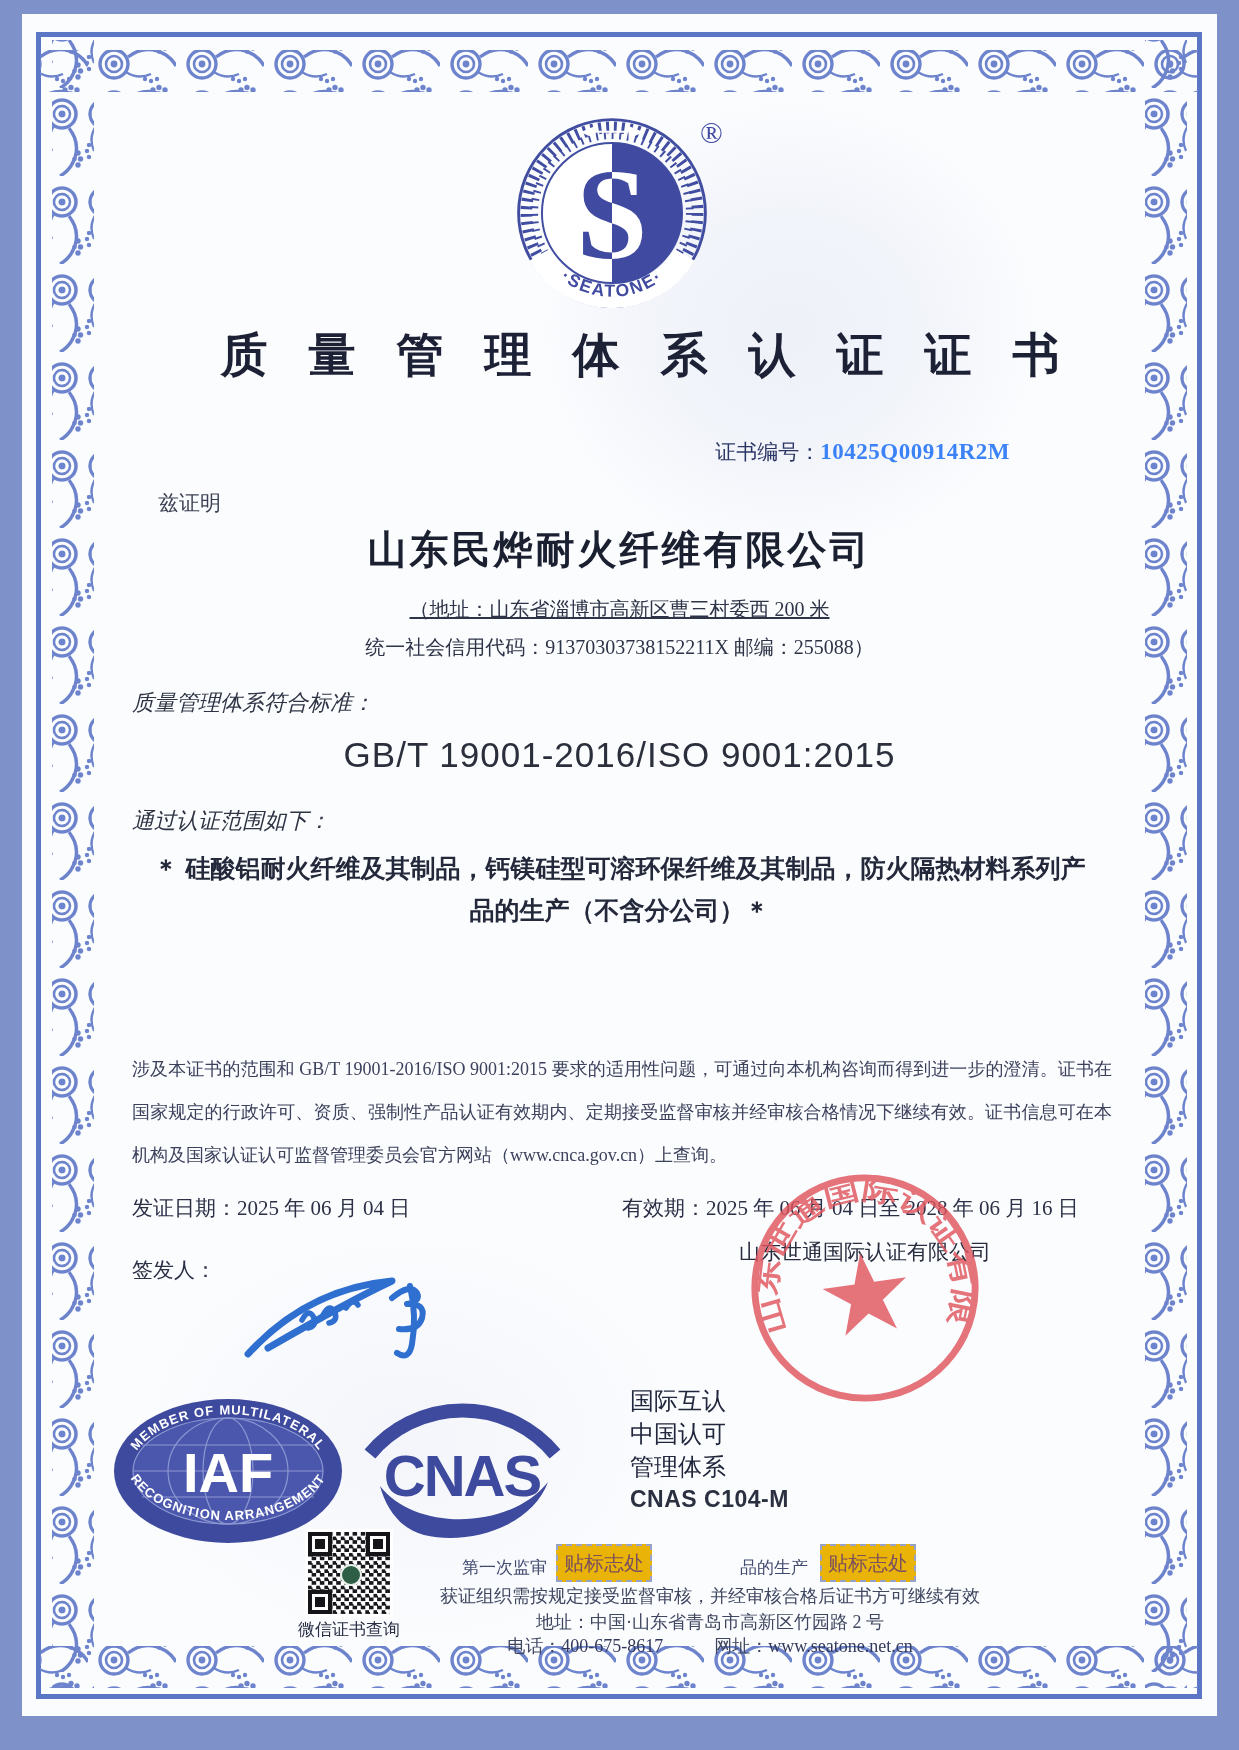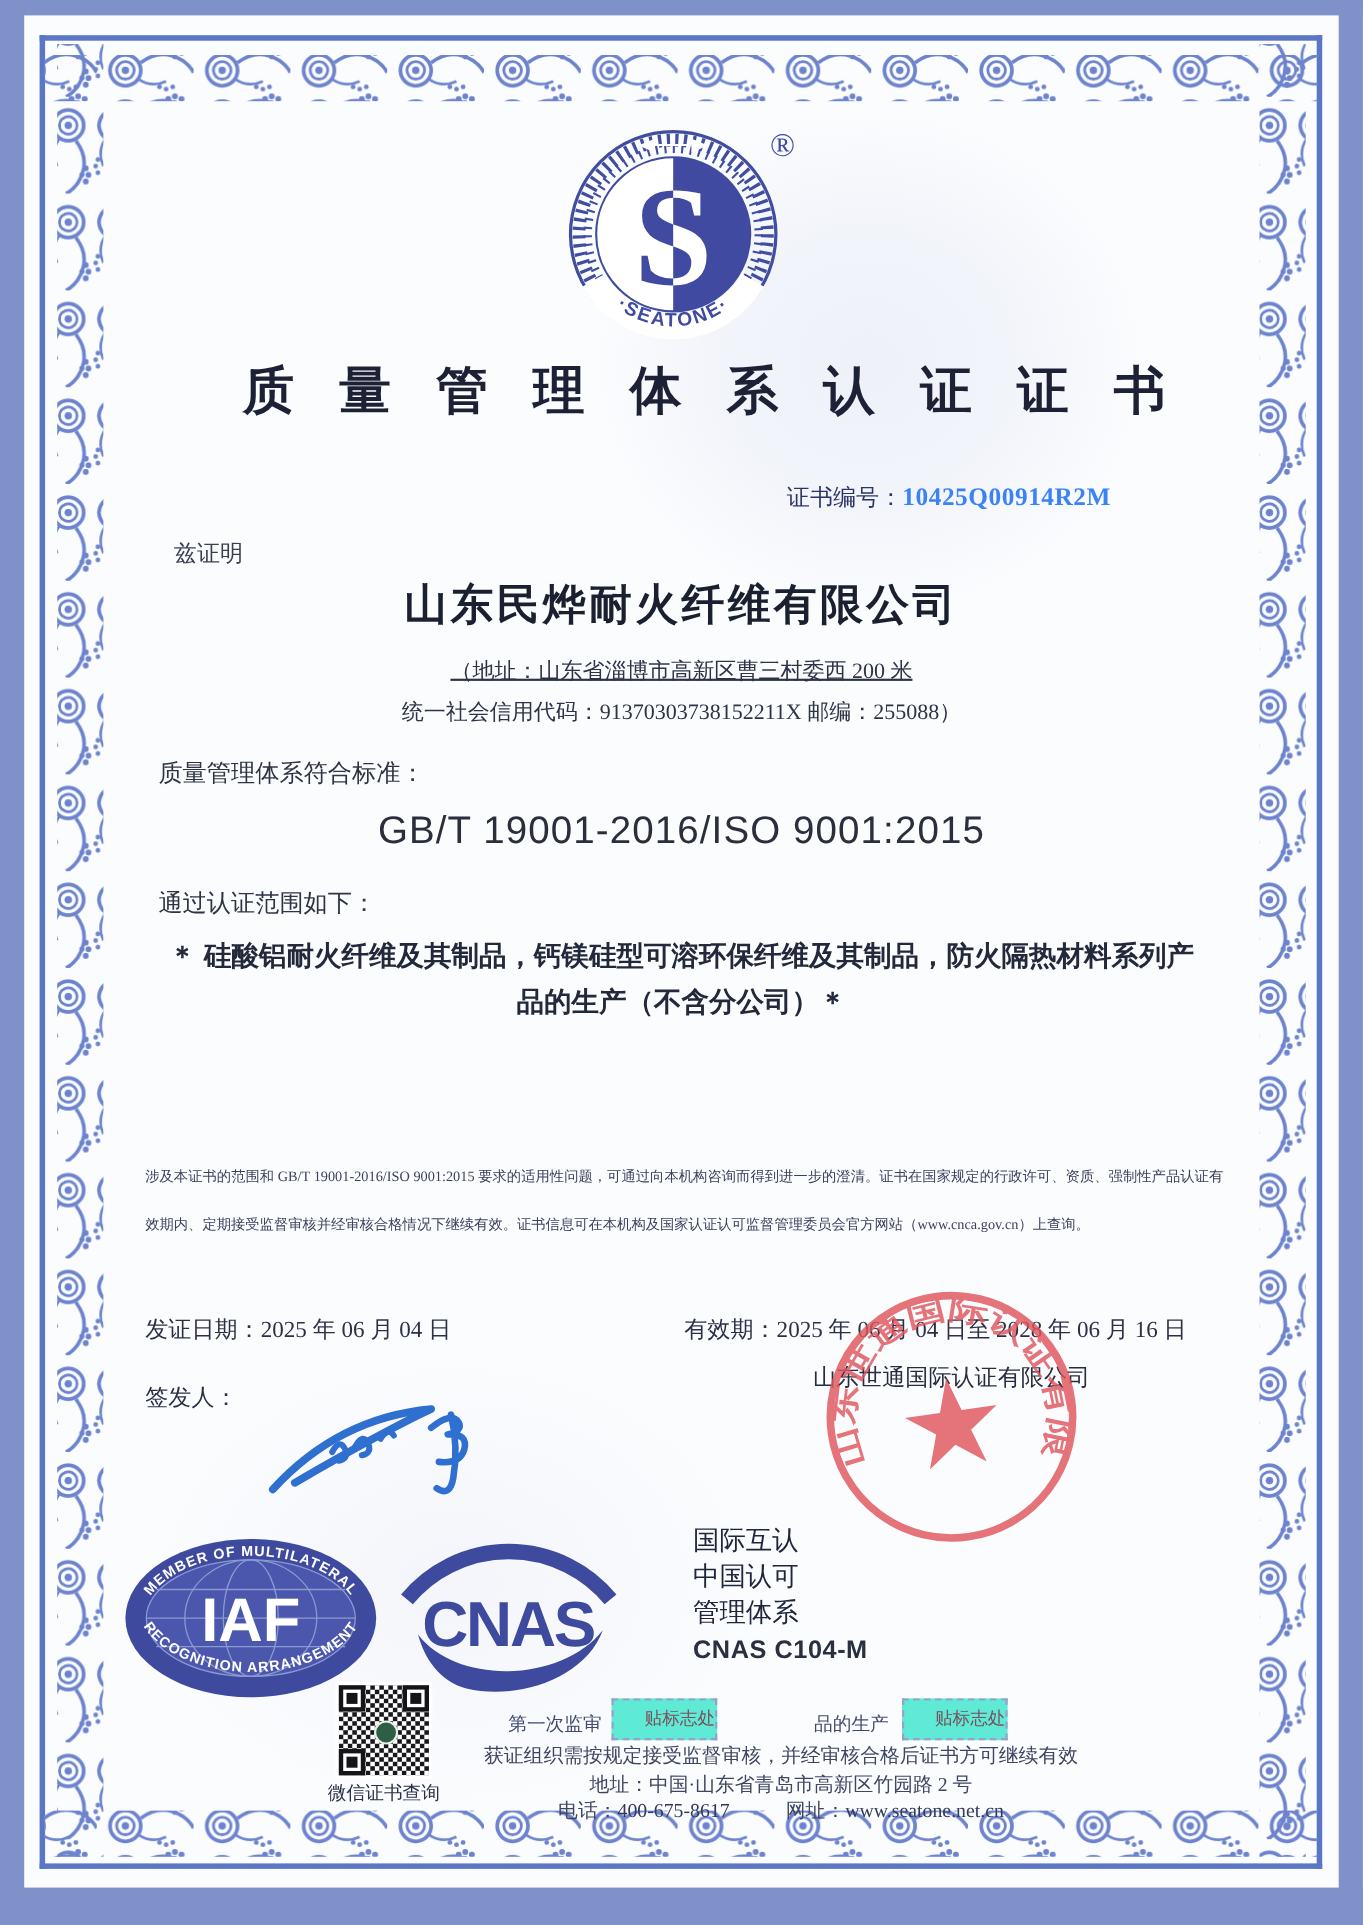--- a/index.html
+++ b/index.html
@@ -17,26 +17,26 @@
   .wm2{left:130px;top:1230px;width:560px;height:420px;border-radius:50%;
        background:radial-gradient(closest-side,#eef1f8 0%,rgba(255,255,255,0) 100%);opacity:.6;}
   
   .title{top:324px;font-size:47px;font-weight:700;letter-spacing:41px;padding-left:41px;color:#1d2136;}
   .certno{top:438px;left:0;width:1010px;text-align:right;font-size:21px;color:#2c3666;}
   .certno b{font-size:23px;color:#3b82f6;letter-spacing:.5px;}
   .attest{left:158px;top:489px;font-size:21px;color:#3a3f52;}
   .company{top:523px;font-size:39px;font-weight:700;letter-spacing:3px;color:#1b2030;}
   .addr1{top:596px;font-size:20px;color:#2e3447;text-decoration:underline;}
   .addr2{top:634px;font-size:20px;color:#2e3447;}
-  .lbl{left:144px;font-size:22px;color:#2e3444;}
+  .lbl{left:132px;font-size:22px;color:#2e3444;font-style:italic;}
   .standard{top:735px;font-size:35px;letter-spacing:1px;color:#2b2f3c;
             font-family:"Liberation Sans","DejaVu Sans",sans-serif;}
   .scope{font-size:25px;font-weight:600;color:#23283a;
          font-family:"Liberation Sans","DejaVu Sans",sans-serif;}
-  .disclaimer{left:132px;top:1048px;width:980px;font-size:13px;line-height:43px;
+  .disclaimer{left:132px;top:1048px;width:980px;font-size:18px;line-height:43px;
               text-align:justify;color:#3c415c;}
   .daterow{top:1194px;font-size:21px;color:#2c3046;}
   .signer{left:132px;top:1256px;font-size:21px;color:#2c3046;}
   .certifier{left:690px;top:1238px;width:350px;text-align:center;font-size:21px;color:#272c3e;}
   
   .accr{left:630px;top:1384px;font-size:24px;line-height:33px;color:#20263c;
         font-family:"Liberation Sans","DejaVu Sans",sans-serif;}
   .accr .en{font-weight:700;font-size:23px;letter-spacing:.5px;color:#2b3040;}
   
   .qr{left:308px;top:1532px;width:82px;height:82px;
@@ -45,21 +45,21 @@
         conic-gradient(rgba(20,20,26,.55) 0 90deg,rgba(255,255,255,0) 0 180deg,rgba(20,20,26,.55) 0 270deg,rgba(255,255,255,0) 0);
       background-size:8.2px 8.2px,13px 13px;outline:3px solid #fff;}
   .finder{position:absolute;width:16px;height:16px;border:4px solid #141419;background:#fff;}
   .finder i{position:absolute;left:3px;top:3px;width:10px;height:10px;background:#141419;display:block;}
   .qr-logo{position:absolute;left:32px;top:32px;width:18px;height:18px;border-radius:50%;
            background:#2e5e46;border:2px solid #e8efe9;}
   .qr-cap{left:290px;top:1618px;width:118px;text-align:center;font-size:17px;color:#2a2f45;}
   
   .audit{font-size:17px;color:#414a6e;top:1556px;}
   .stickerbox{top:1544px;width:92px;height:34px;border:2px dashed #98a2c6;
-              text-align:right;line-height:34px;font-size:16px;color:#7a4f5f;background:#5eead4;}
+              text-align:center;line-height:34px;font-size:20px;color:#7a4f5f;background:#eab308;}
   .footline{left:320px;width:780px;text-align:center;color:#3f4660;font-size:18px;}
   .phone-strong{color:#33395a;text-align:right;}
   svg text{font-family:"Liberation Sans","DejaVu Sans",sans-serif;}
   .serifsvg{font-family:"Liberation Serif","DejaVu Serif",serif;}
 </style>
 </head>
 <body>
 
 <div class="page">
 

